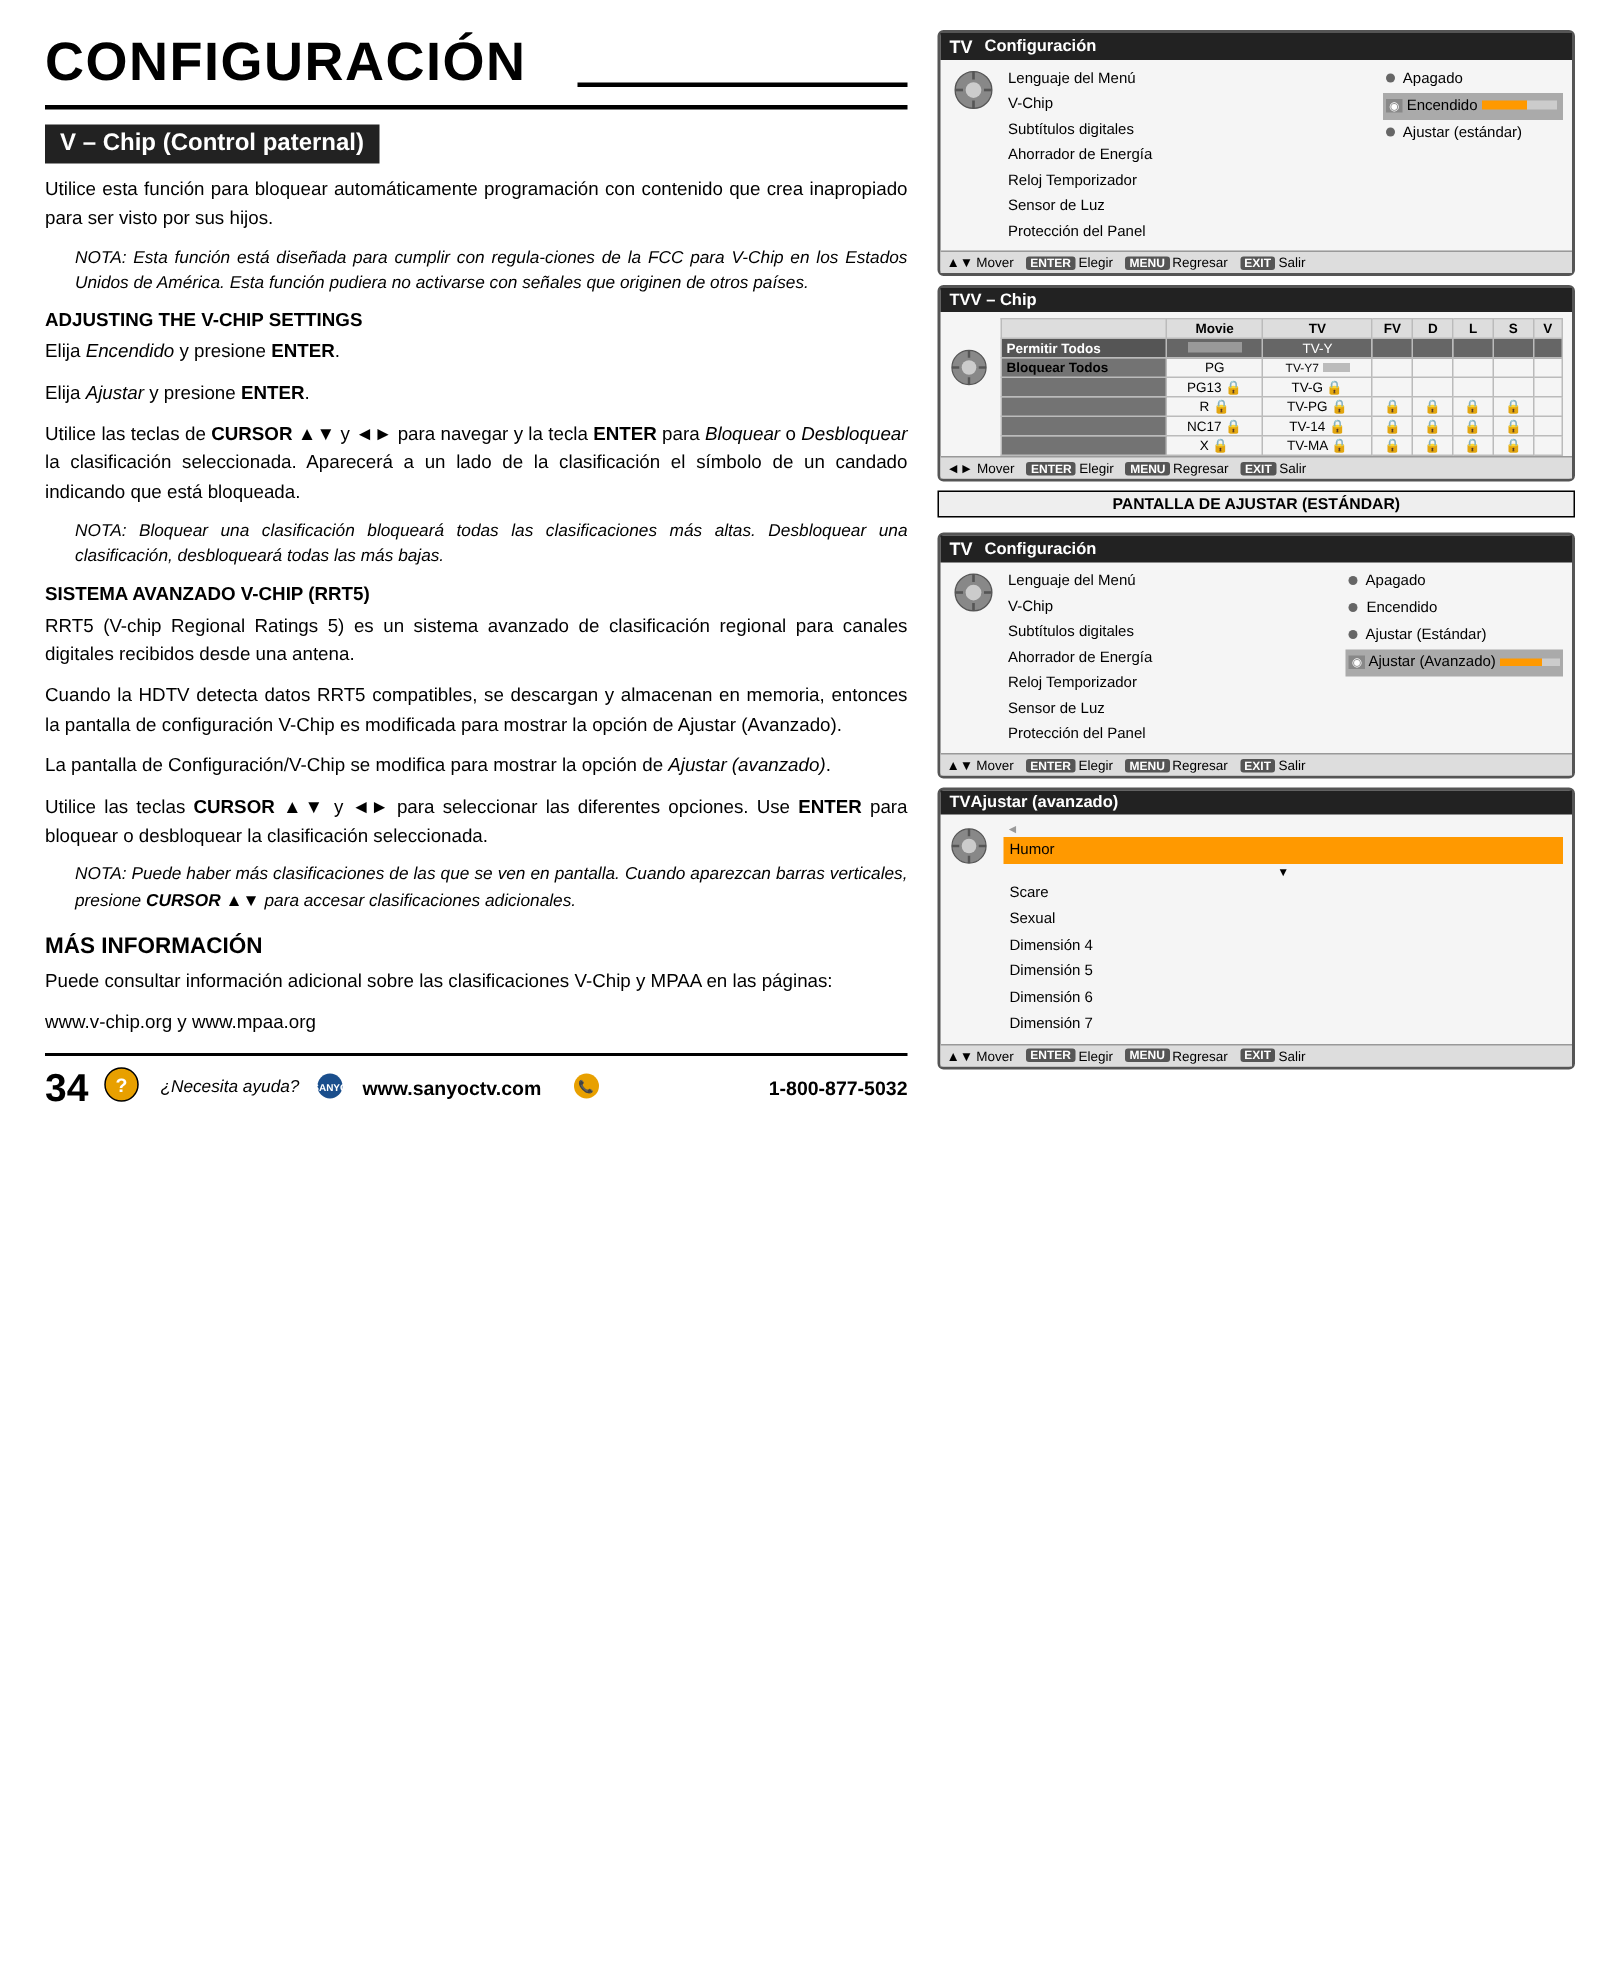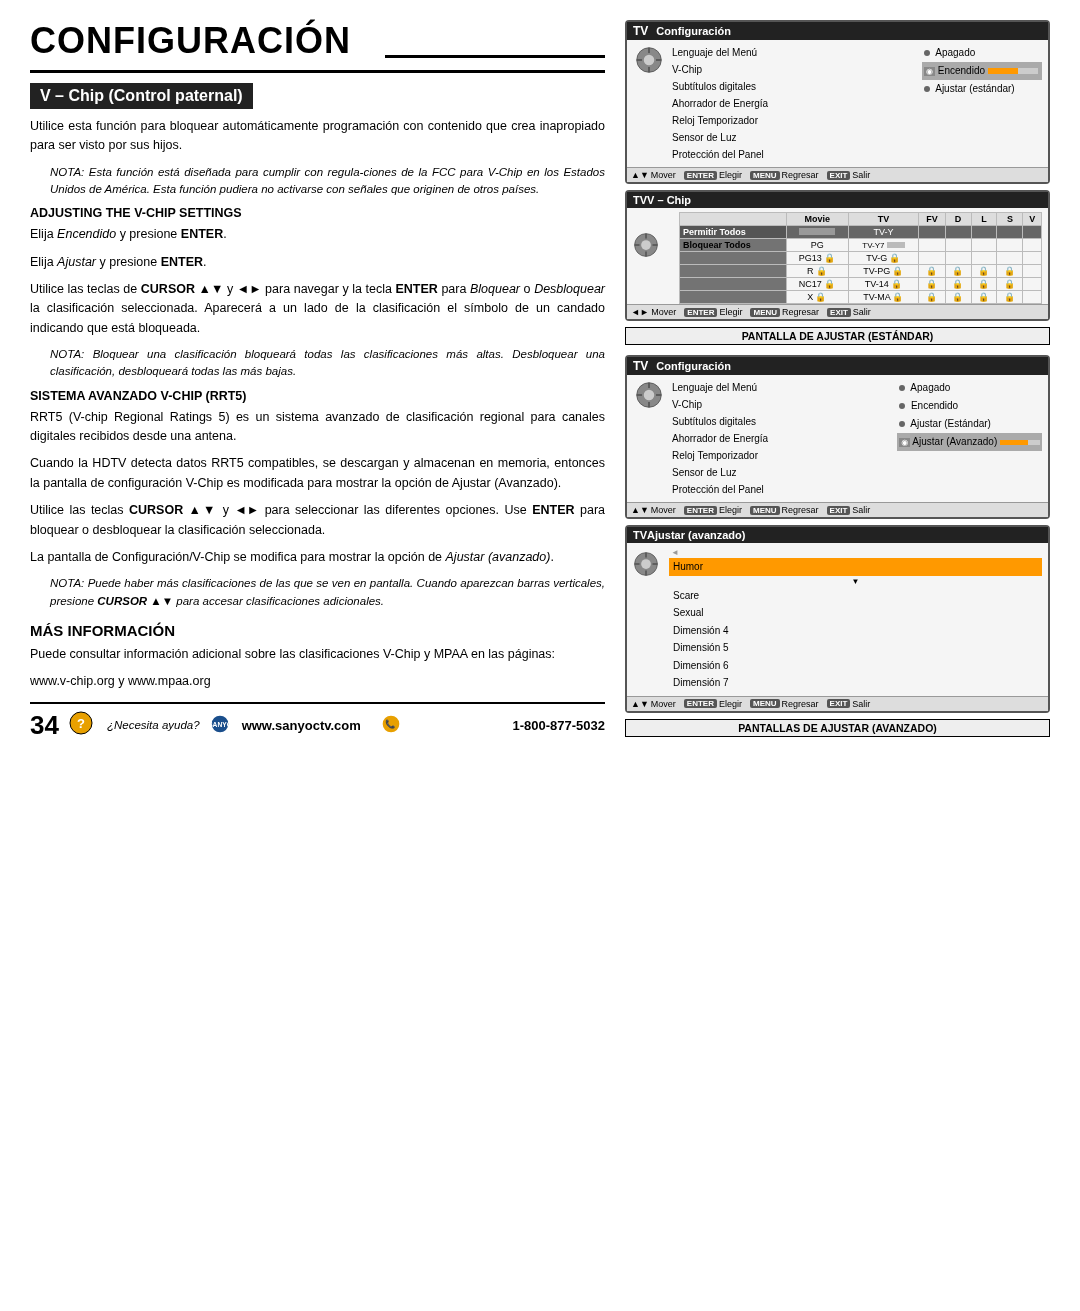--- a/index.html
+++ b/index.html
@@ -320,22 +320,22 @@
 
     <div class="subsection-title">ADJUSTING THE V-CHIP SETTINGS</div>
     <p class="body-text">Elija <span class="italic">Encendido</span> y presione <span class="bold">ENTER</span>.</p>
     <p class="body-text">Elija <span class="italic">Ajustar</span> y presione <span class="bold">ENTER</span>.</p>
     <p class="body-text">Utilice las teclas de <span class="bold">CURSOR ▲▼</span> y <span class="bold">◄►</span> para navegar y la tecla <span class="bold">ENTER</span> para <span class="italic">Bloquear</span> o <span class="italic">Desbloquear</span> la clasificación seleccionada. Aparecerá a un lado de la clasificación el símbolo de un candado indicando que está bloqueada.</p>
     <p class="note-text">NOTA: Bloquear una clasificación bloqueará todas las clasificaciones más altas. Desbloquear una clasificación, desbloqueará todas las más bajas.</p>
 
     <div class="subsection-title">SISTEMA AVANZADO V-CHIP (RRT5)</div>
     <p class="body-text">RRT5 (V-chip Regional Ratings 5) es un sistema avanzado de clasificación regional para canales digitales recibidos desde una antena.</p>
     <p class="body-text">Cuando la HDTV detecta datos RRT5 compatibles, se descargan y almacenan en memoria, entonces la pantalla de configuración V-Chip es modificada para mostrar la opción de Ajustar (Avanzado).</p>
+    <p class="body-text">La pantalla de Configuración/V-Chip se modifica para mostrar la opción de <span class="italic">Ajustar (avanzado)</span>.</p>
     <p class="body-text">Utilice las teclas <span class="bold">CURSOR ▲▼</span> y <span class="bold">◄►</span> para seleccionar las diferentes opciones. Use <span class="bold">ENTER</span> para bloquear o desbloquear la clasificación seleccionada.</p>
-    <p class="body-text">La pantalla de Configuración/V-Chip se modifica para mostrar la opción de <span class="italic">Ajustar (avanzado)</span>.</p>
     <p class="note-text">NOTA: <span class="italic">Puede haber más clasificaciones de las que se ven en pantalla. Cuando aparezcan barras verticales, presione <span class="bold">CURSOR ▲▼</span> para accesar clasificaciones adicionales.</span></p>
 
     
     <div class="section-title-large">MÁS INFORMACIÓN</div>
     <p class="body-text">Puede consultar información adicional sobre las clasificaciones V-Chip y MPAA en las páginas:</p>
     <p class="body-text">www.v-chip.org y www.mpaa.org</p>
 
     
     <div class="page-footer">
       <span class="page-number">34</span>
@@ -417,21 +417,21 @@
           </div>
       </div>
     </div>
 
     <div class="vchip-grid-screen">
       <div class="tv-header">
         <span class="tv-label">TV</span>
         <span>V – Chip</span>
       </div>
       <div style="padding:4px 6px 0 6px;">
-        <div style="display:flex;gap:18px;align-items:flex-start;">
+        <div style="display:flex;gap:6px;align-items:flex-start;">
           <div style="width:28px;flex-shrink:0;padding-top:20px;">
             <svg viewBox="0 0 32 32" width="26" height="26">
               <circle cx="16" cy="16" r="14" fill="#888" stroke="#555" stroke-width="1"></circle>
               <circle cx="16" cy="16" r="6" fill="#ccc"></circle>
               <rect x="15" y="2" width="2" height="6" fill="#555"></rect>
               <rect x="15" y="24" width="2" height="6" fill="#555"></rect>
               <rect x="2" y="15" width="6" height="2" fill="#555"></rect>
               <rect x="24" y="15" width="6" height="2" fill="#555"></rect>
             </svg>
           </div>
@@ -627,16 +627,15 @@
         <div class="tv-footer-btn" style="margin-left:6px;">
             <span class="btn-label">MENU</span> 
             <span>Regresar</span>
           </div>
         <div class="tv-footer-btn" style="margin-left:6px;">
             <span class="btn-label">EXIT</span> 
             <span>Salir</span>
           </div>
       </div>
     </div>
-    <div class="screen-caption">PANTALLAS DE AJUSTAR (AVANZADO)</div>
 
   </div>
 </div>
 
 </body></html>

